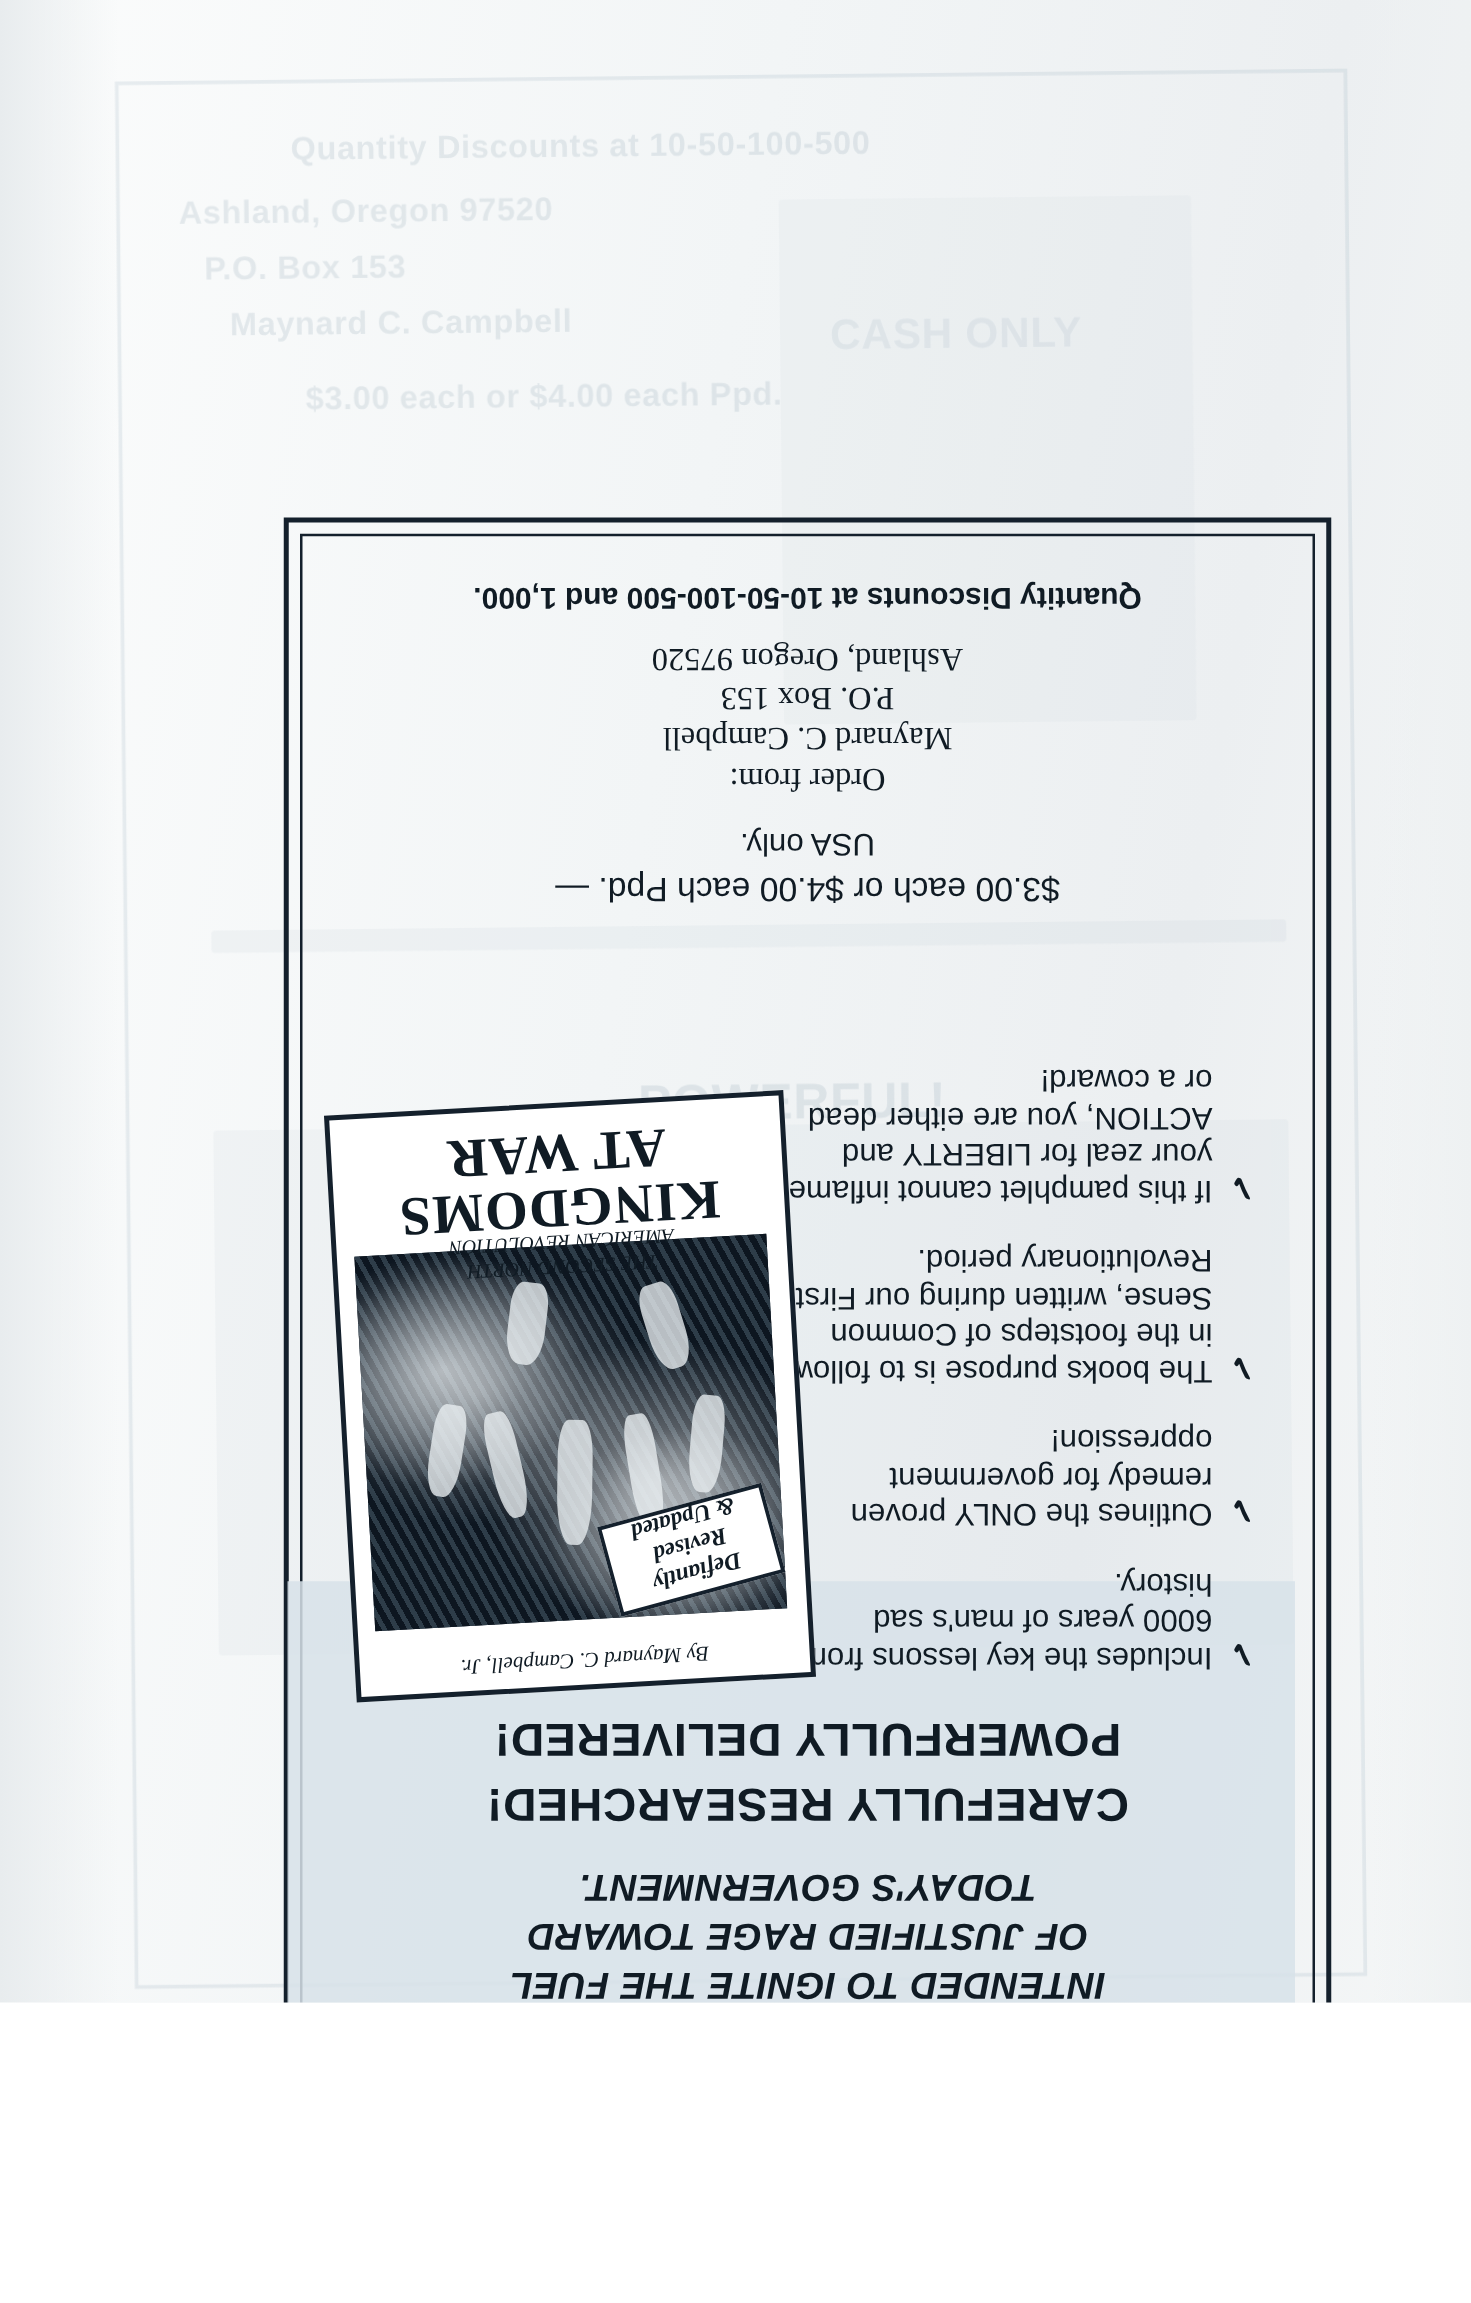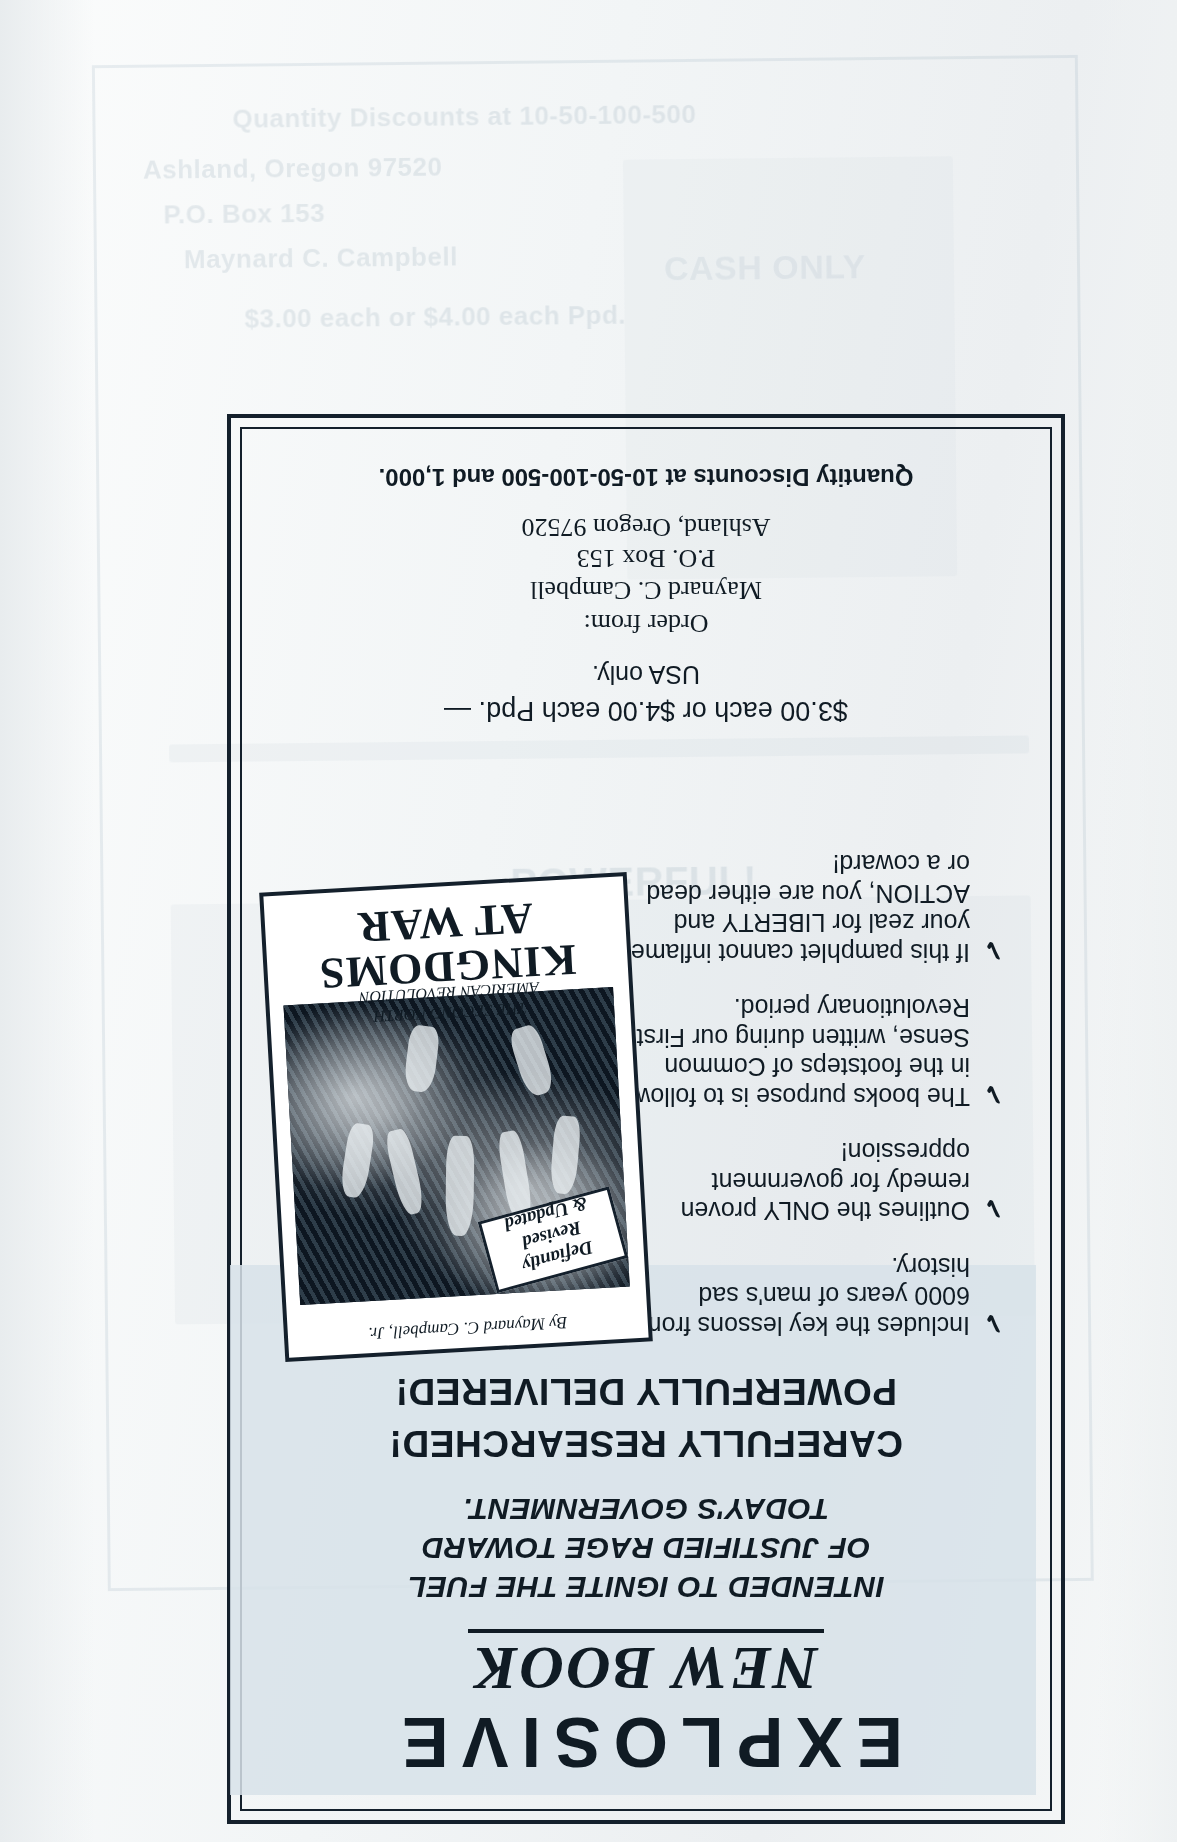--- a/index.html
+++ b/index.html
@@ -11,21 +11,21 @@
     width: 1177px;
     height: 1842px;
     font-family: "Liberation Sans", sans-serif;
     overflow: hidden;
   }
 
   
   #scan {
     position: relative;
     width: 1177px;
-    height: 1842px;
+    height: 1602px;
     background: #f4f6f7;
     overflow: hidden;
   }
   
   #paper {
     position: absolute;
     left: 0; top: 0;
     width: 1177px; height: 1842px;
     background:
       linear-gradient(100deg, #fbfcfc 0%, #f2f5f6 42%, #eceff1 72%, #f6f8f8 100%);

